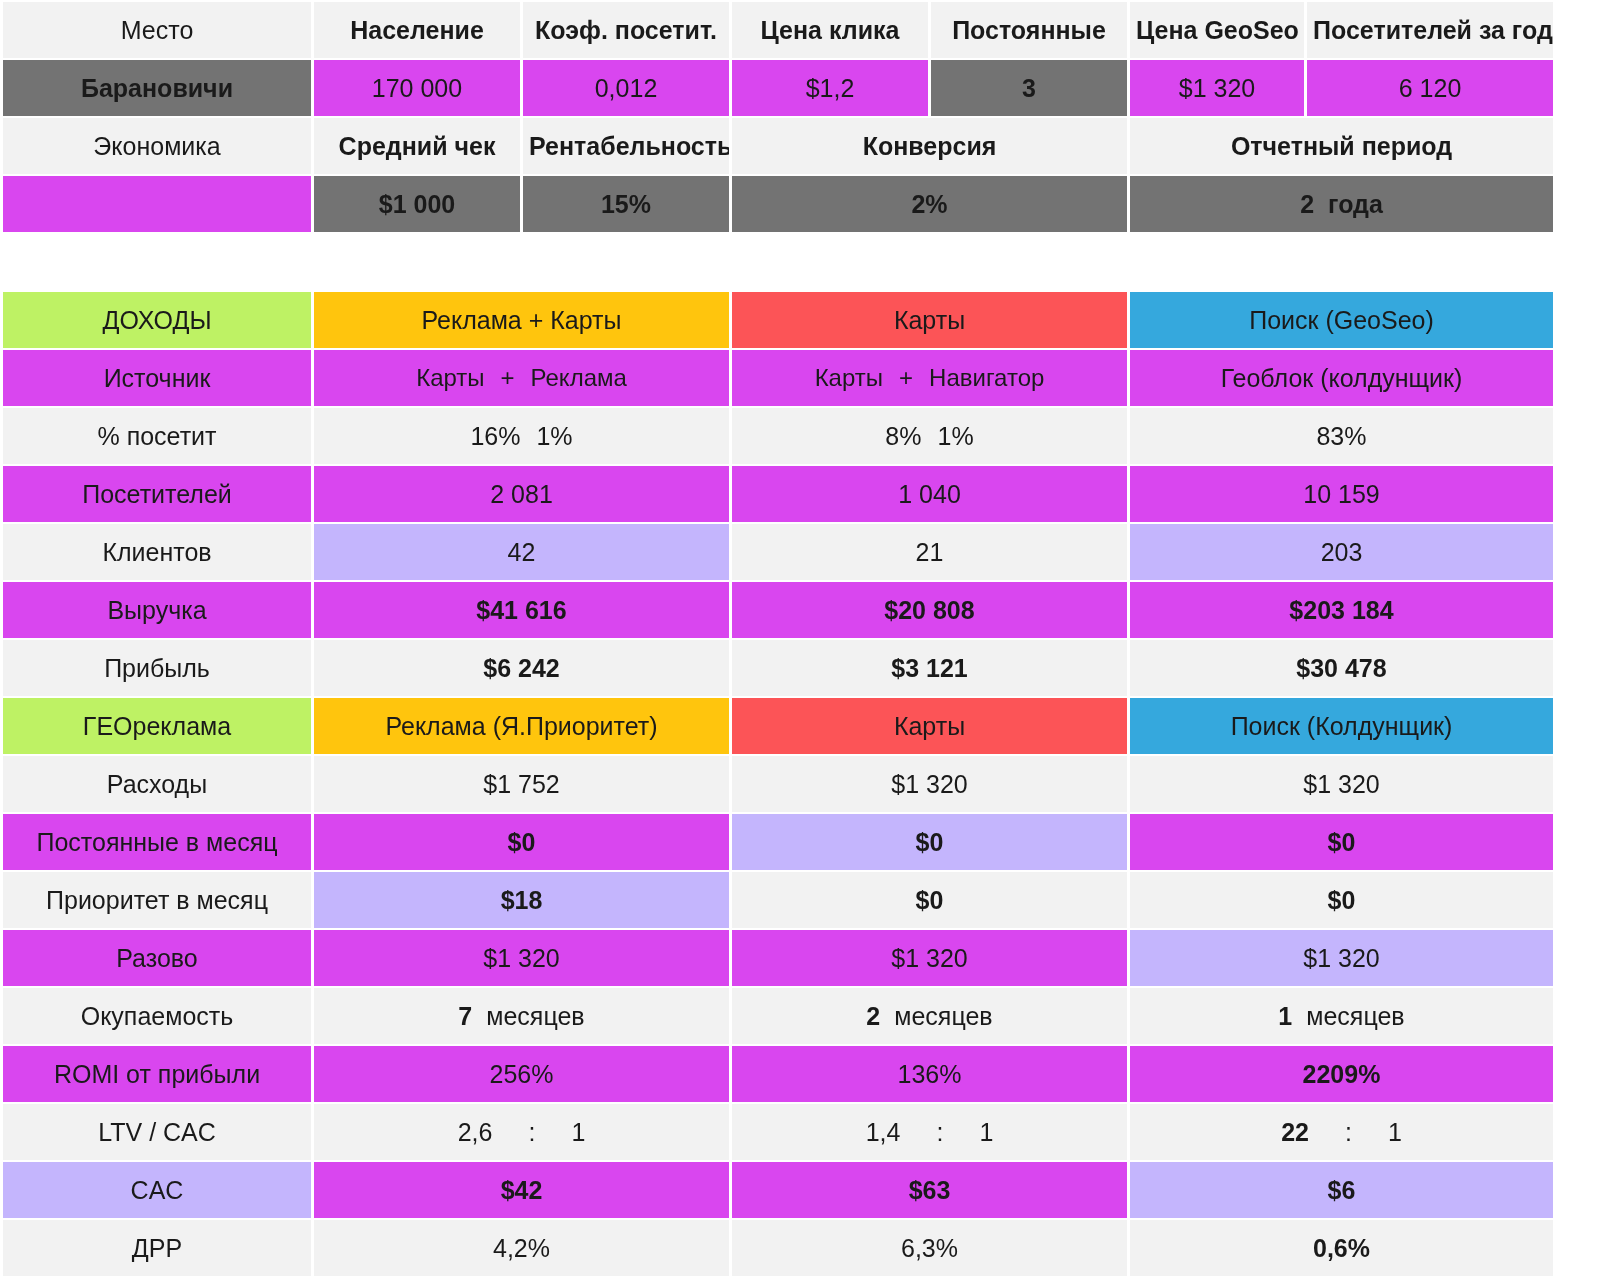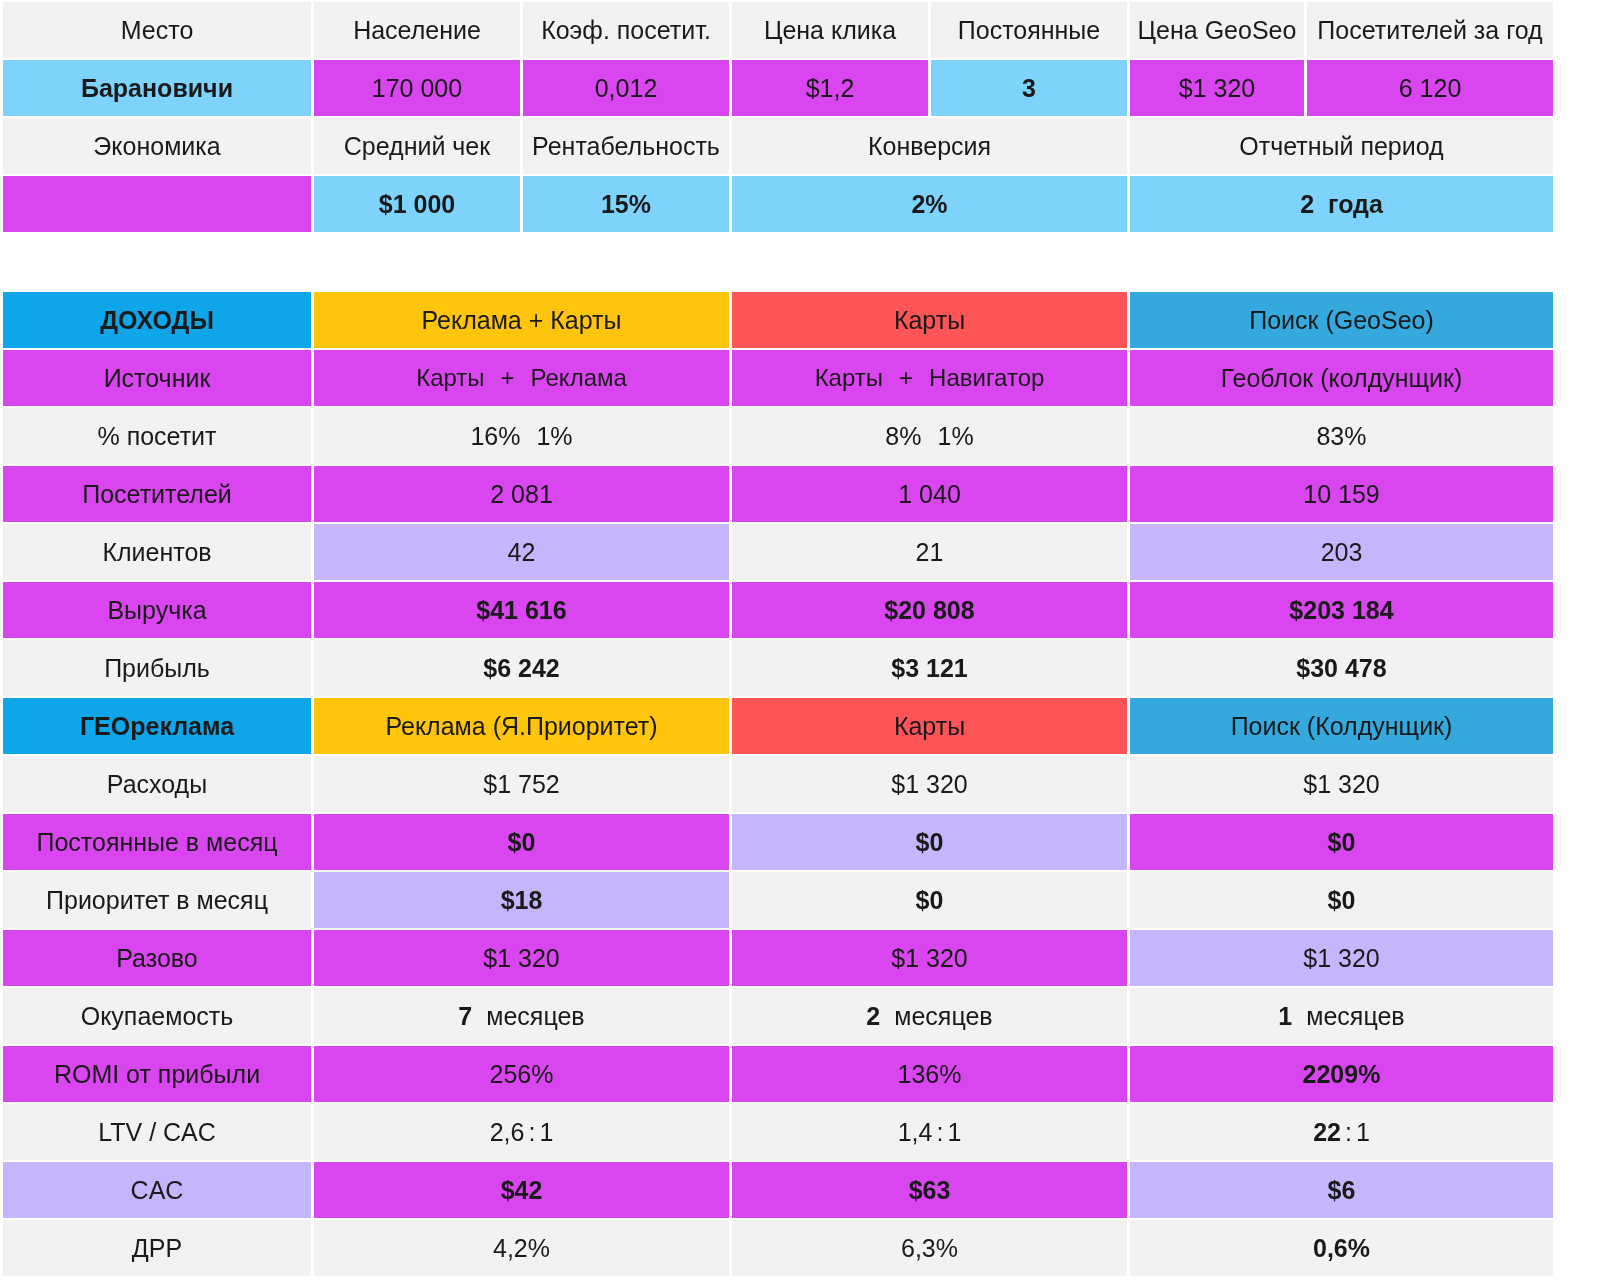--- a/index.html
+++ b/index.html
@@ -37,38 +37,39 @@
   .c-b { width: 206px; }
   .c-c { width: 196px; }
   .c-d { width: 196px; }
   .c-e { width: 174px; }
   .c-f { width: 246px; }
 
   
   .f-white { background: #d946ef; }
   .f-gray  { background: #f2f2f2; }
   .f-dark  { background: #c4b5fd; }
-  .f-blue  { background: #7dd3fc; }
+  .f-blue  { background: #737373; }
 
   
   .t-lbl {
     text-align: left;
     padding-left: 28px;
     font-size: 29px;
     color: #1379a8;
   }
   .t-lbl-r {
     text-align: right;
     padding-right: 14px;
     font-size: 25px;
     color: #1a1a1a;
   }
   .t-hdr {
     font-size: 22px;
     color: #2b2b2b;
+    font-weight: bold;
   }
   .t-city {
     text-align: center;
     font-size: 31px;
     font-weight: bold;
     color: #f4593c;
     padding-left: 46px;
   }
   .t-cyan {
     color: #2aaae2;
@@ -80,38 +81,38 @@
 
   
   .band {
     height: 58px;
     font-size: 29px;
     color: #ffffff;
     text-align: center;
     vertical-align: middle;
   }
   .band-lbl {
-    background: #0ea5e9;
-    font-weight: bold;
+    background: #bef264;
+    font-weight: normal;
     text-align: left;
     padding-left: 26px;
     font-size: 29px;
   }
   .band-yellow { background: #ffc50d; }
   .band-red    { background: #fc5457; }
   .band-blue   { background: #35a8dd; }
 
   .spacer td { height: 10px; padding: 0; background: transparent; }
 
   .split { display: flex; justify-content: center; align-items: center; }
   .split > span { display: inline-block; }
   .plus { padding: 0 16px; color: #1a1a1a; }
 
   .pair { display: flex; justify-content: center; align-items: center; gap: 16px; }
-  .ratio { display: flex; justify-content: center; align-items: center; gap: 4px; }
+  .ratio { display: flex; justify-content: center; align-items: center; gap: 36px; }
   .unitgap { display: flex; justify-content: center; align-items: center; gap: 14px; }
 </style>
 </head>
 <body>
 
 <div class="sheet">
 <table class="grid">
   <colgroup>
     <col class="c-label">
         <col class="c-a">

